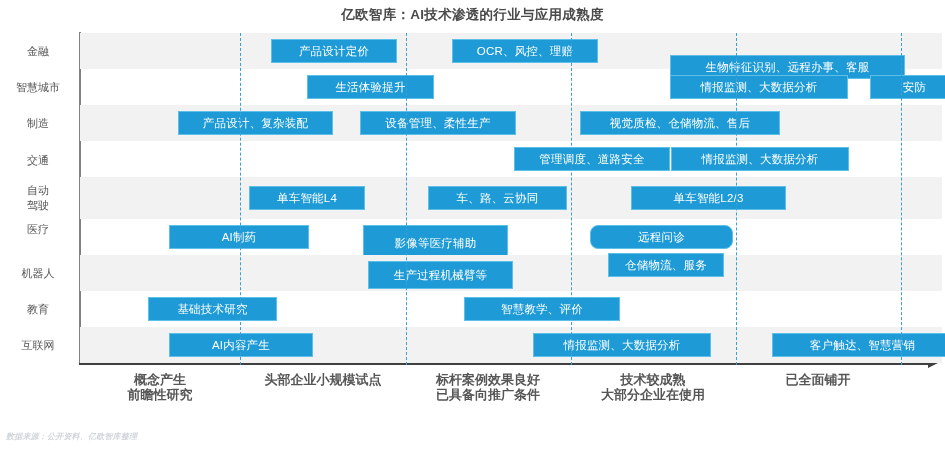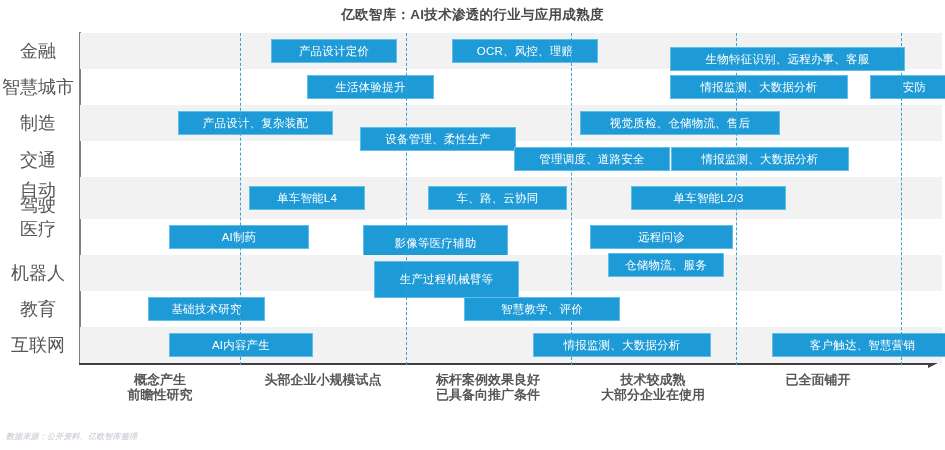--- a/index.html
+++ b/index.html
@@ -91,21 +91,21 @@
     align-items: center;
     justify-content: center;
     white-space: nowrap;
     letter-spacing: 0.2px;
   }
 
   .row-label {
     position: absolute;
     width: 72px;
     text-align: center;
-    font-size: 18px;
+    font-size: 11px;
     color: #565656;
     line-height: 15px;
   }
 
   .stage-label {
     position: absolute;
     top: 372px;
     text-align: center;
     font-size: 13px;
     color: #565656;
@@ -130,41 +130,41 @@
 <div id="chart-title">亿欧智库：AI技术渗透的行业与应用成熟度</div>
 
 <div id="y-axis-line"></div>
 <div id="x-axis-line"></div>
 <div id="x-axis-arrow"></div>
 
 <div id="plot-area">
     <div class="row-band" style="top: 0px; height: 36px;"></div>
     <div class="bar" style="left: 191px; width: 126px; top: 6px; height: 24px;">产品设计定价</div>
     <div class="bar" style="left: 372px; width: 146px; top: 6px; height: 24px;">OCR、风控、理赔</div>
-    <div class="bar" style="left: 590px; width: 235px; top: 14px; height: 24px;">生物特征识别、远程办事、客服</div>
+    <div class="bar" style="left: 590px; width: 235px; top: 22px; height: 24px;">生物特征识别、远程办事、客服</div>
     <div class="bar" style="left: 227px; width: 127px; top: 42px; height: 24px;">生活体验提升</div>
     <div class="bar" style="left: 590px; width: 178px; top: 42px; height: 24px;">情报监测、大数据分析</div>
     <div class="bar" style="left: 790px; width: 89px; top: 42px; height: 24px;">安防</div>
     <div class="row-band" style="top: 72px; height: 36px;"></div>
     <div class="bar" style="left: 98px; width: 155px; top: 78px; height: 24px;">产品设计、复杂装配</div>
-    <div class="bar" style="left: 280px; width: 156px; top: 78px; height: 24px; margin-top: 16px;">设备管理、柔性生产</div>
+    <div class="bar" style="left: 280px; width: 156px; top: 78px; height: 24px;">设备管理、柔性生产</div>
     <div class="bar" style="left: 500px; width: 200px; top: 78px; height: 24px;">视觉质检、仓储物流、售后</div>
     <div class="bar" style="left: 434px; width: 156px; top: 114px; height: 24px;">管理调度、道路安全</div>
     <div class="bar" style="left: 591px; width: 178px; top: 114px; height: 24px;">情报监测、大数据分析</div>
     <div class="row-band" style="top: 144px; height: 42px;"></div>
     <div class="bar" style="left: 169px; width: 116px; top: 153px; height: 24px;">单车智能L4</div>
     <div class="bar" style="left: 348px; width: 139px; top: 153px; height: 24px;">车、路、云协同</div>
     <div class="bar" style="left: 551px; width: 155px; top: 153px; height: 24px;">单车智能L2/3</div>
     <div class="bar" style="left: 89px; width: 140px; top: 192px; height: 24px; text-align: right;">AI制药</div>
     <div class="bar" style="left: 283px; width: 145px; top: 192px; height: 36px;">影像等医疗辅助</div>
-    <div class="bar" style="left: 510px; width: 143px; top: 192px; height: 24px;">远程问诊</div>
+    <div class="bar" style="left: 510px; width: 143px; top: 192px; height: 24px; border-radius: 8px;">远程问诊</div>
     <div class="row-band" style="top: 222px; height: 36px;"></div>
-    <div class="bar" style="left: 288px; width: 145px; top: 228px; height: 37px; margin-left: 6px;">生产过程机械臂等</div>
+    <div class="bar" style="left: 288px; width: 145px; top: 228px; height: 28px;">生产过程机械臂等</div>
     <div class="bar" style="left: 528px; width: 116px; top: 220px; height: 24px;">仓储物流、服务</div>
-    <div class="bar" style="left: 68px; width: 117px; top: 264px; height: 24px;">基础技术研究</div>
+    <div class="bar" style="left: 68px; width: 129px; top: 264px; height: 24px;">基础技术研究</div>
     <div class="bar" style="left: 384px; width: 156px; top: 264px; height: 24px;">智慧教学、评价</div>
     <div class="row-band" style="top: 294px; height: 36px;"></div>
     <div class="bar" style="left: 89px; width: 144px; top: 300px; height: 24px;">AI内容产生</div>
     <div class="bar" style="left: 453px; width: 178px; top: 300px; height: 24px;">情报监测、大数据分析</div>
     <div class="bar" style="left: 692px; width: 181px; top: 300px; height: 24px;">客户触达、智慧营销</div>
     <div class="gridline" style="left: 160px;"></div>
     <div class="gridline" style="left: 326px;"></div>
     <div class="gridline" style="left: 491px;"></div>
     <div class="gridline" style="left: 656px;"></div>
     <div class="gridline" style="left: 821px;"></div>

